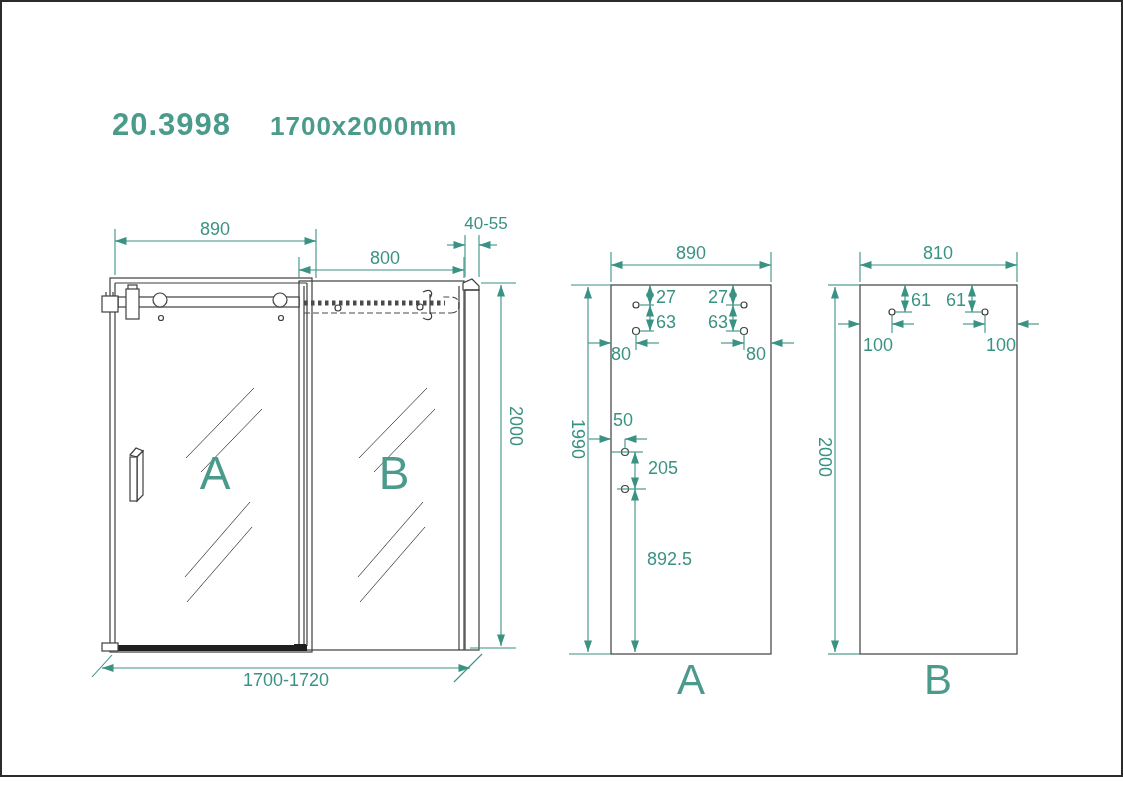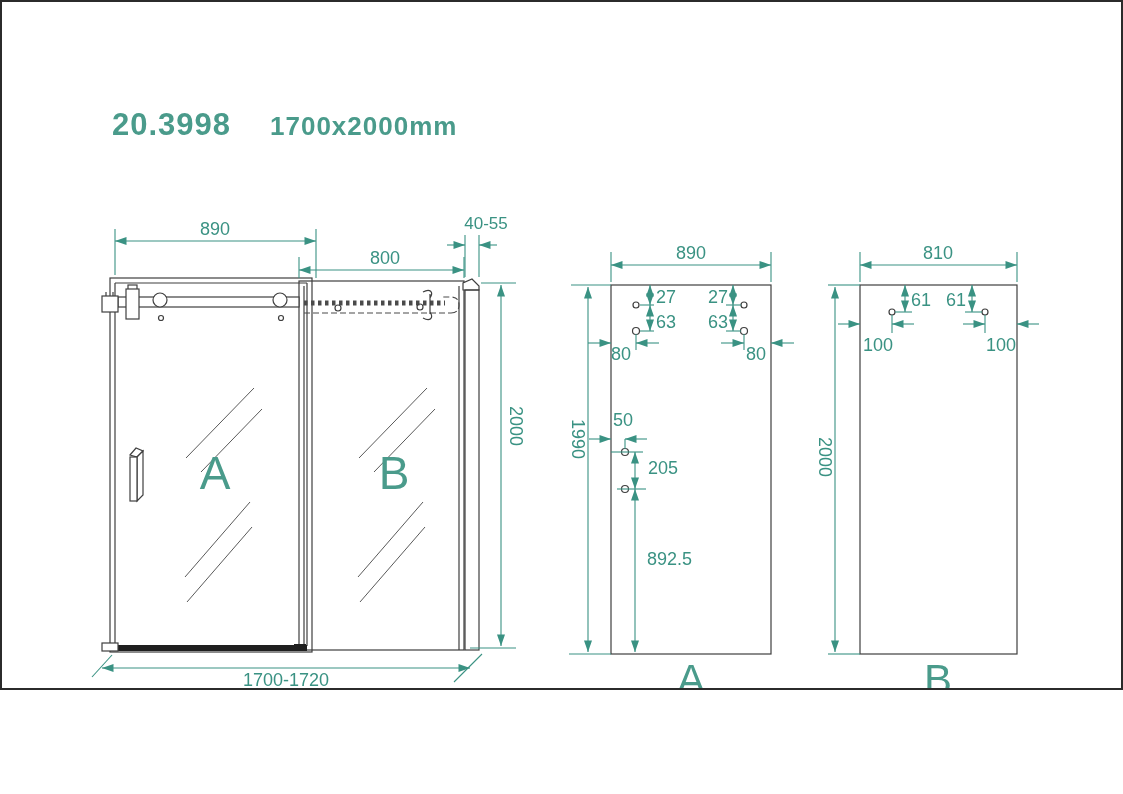--- a/index.html
+++ b/index.html
@@ -1,18 +1,18 @@
 <!DOCTYPE html>
 <html style="--accent: #4a9b8b; --dimension: #3a9283; --line: #3f3f3f; --bar: #1f1f1f; --background: #ffffff; --border: #2b2b2b;"><head>
 <meta charset="utf-8">
 <style>
   html,body{margin:0;padding:0;background:#fff;}
   .page{
     position:relative;
-    width:1123px;height:690px;
+    width:1123px;height:777px;
     background:var(--background,#fff);
     border:2px solid var(--border,#2b2b2b);
     box-sizing:border-box;
     font-family:"Liberation Sans", sans-serif;
     overflow:hidden;
   }
   svg{position:absolute;left:0;top:0;}
   
   .ln{stroke:var(--line,#3f3f3f);stroke-width:1.2;fill:none;}
   .ln-fill{stroke:var(--line,#3f3f3f);stroke-width:1.2;fill:#ffffff;}

